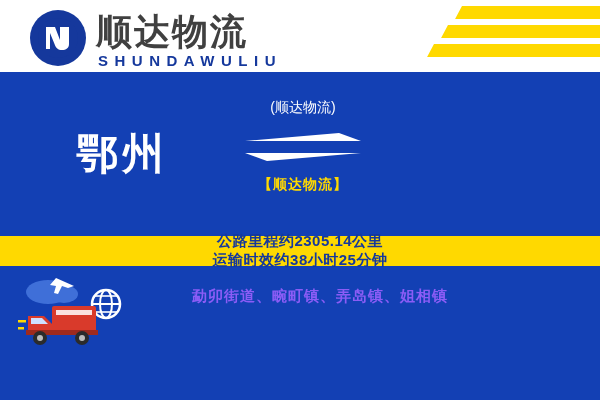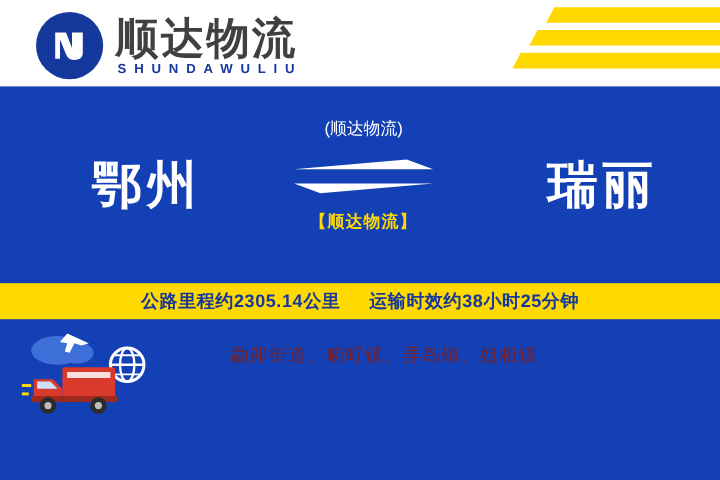--- a/index.html
+++ b/index.html
@@ -45,21 +45,21 @@
     font-size: 36px;
     font-weight: bold;
     color: #404040;
     letter-spacing: 2px;
     line-height: 40px;
     white-space: nowrap;
   }
   .logo-sub {
     position: absolute;
     left: 98px; top: 52px;
-    font-size: 11px;
+    font-size: 15px;
     color: #15389c;
     letter-spacing: 6.5px;
     font-weight: bold;
     white-space: nowrap;
   }
   .stripes {
     position: absolute;
     right: 0; top: 0;
     width: 230px; height: 72px;
     overflow: hidden;
@@ -133,20 +133,21 @@
 
   
   .infobar {
     position: absolute;
     left: 0; top: 236px;
     width: 600px; height: 30px;
     background: #ffd900;
     display: flex;
     align-items: center;
     justify-content: center;
+    flex-direction: column;
   }
   .infobar-text {
     font-size: 15px;
     font-weight: bold;
     color: #15389c;
     letter-spacing: 0.5px;
     white-space: nowrap;
   }
   .infobar-gap { display: inline-block; width: 24px; }
 
@@ -154,24 +155,25 @@
   .coverage {
     position: absolute;
     left: 0; top: 276px;
     width: 600px; height: 40px;
     display: flex;
     align-items: center;
     justify-content: center;
   }
   .coverage-text {
     font-size: 15px;
-    color: #7f1d1d;
+    color: #8b5cf6;
     letter-spacing: 1px;
     white-space: nowrap;
     padding-left: 40px;
+    font-weight: bold;
   }
 
   
   .truck-art {
     position: absolute;
     left: 18px; top: 272px;
     width: 120px; height: 84px;
   }
   .truck-art svg { display: block; }
 </style>
@@ -208,21 +210,20 @@
       <div class="mid-top">(顺达物流)</div>
       <div class="arrows">
         <svg width="120" height="34" viewBox="0 0 120 34" aria-hidden="true">
           <path d="M2 11 L118 11 L96 3 Z" fill="#ffffff"></path>
           <path d="M118 23 L2 23 L24 31 Z" fill="#ffffff"></path>
         </svg>
       </div>
       <div class="mid-bottom">【顺达物流】</div>
     </div>
 
-    <div class="city city-to">瑞丽</div>
   </div>
 
   <div class="infobar">
     <span class="infobar-text">公路里程约2305.14公里</span>
     <span class="infobar-gap"></span>
     <span class="infobar-text">运输时效约38小时25分钟</span>
   </div>
 
   <div class="coverage">
     <span class="coverage-text">勐卯街道、畹町镇、弄岛镇、姐相镇</span>

